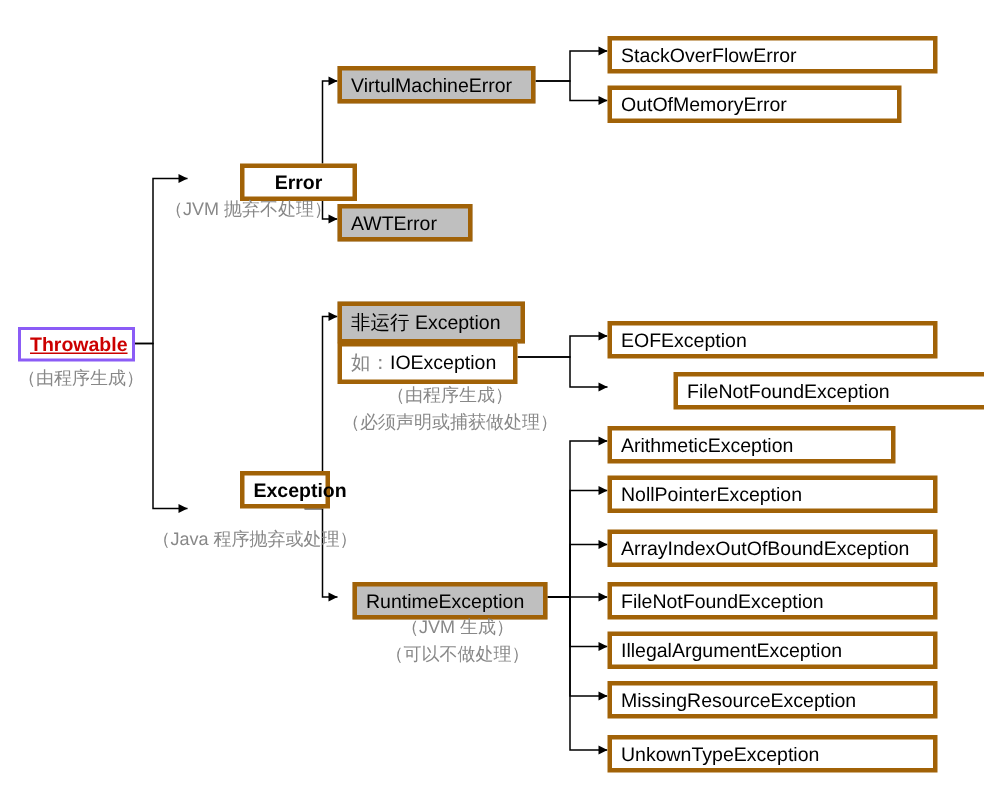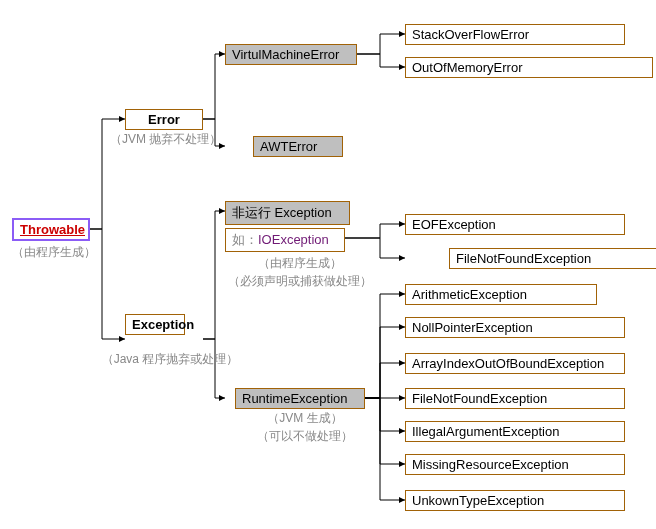--- a/index.html
+++ b/index.html
@@ -9,43 +9,43 @@
     width: 656px;
     height: 529px;
     background: #fff;
     font-family: "Microsoft YaHei", Arial, sans-serif;
     font-size: 13px;
     position: relative;
     color: #000;
   }
   .node {
     position: absolute;
-    border: 1px solid #a16207;
+    border: 3px solid #a16207;
     background: #fff;
     padding: 2px 6px;
     text-align: center;
     white-space: nowrap;
   }
   .node.gray { background: #bfbfbf; }
   .caption {
     position: absolute;
     font-size: 12px;
     color: #888;
     white-space: nowrap;
     text-align: center;
   }
   .throwable {
     border: 2px solid #8b5cf6;
     font-weight: bold;
     color: #c00;
     text-decoration: underline;
   }
-  .bold { font-weight: bold; }
+  .bold { font-weight: bold; margin-left: 35px; }
   .ioexample { color: #888; }
-  .ioexample .io { color: #701a75; }
+  .ioexample .io { color: #000000; }
   svg.lines {
     position: absolute;
     left: 0; top: 0;
     width: 656px; height: 529px;
     pointer-events: none;
   }
   svg.lines path, svg.lines line {
     stroke: #000;
     stroke-width: 1;
     fill: none;
@@ -98,24 +98,24 @@
     <polygon points="405,500 399,497 399,503"></polygon>
 </svg>
 
 <div class="node throwable" style="left:12px;top:218px;width:78px;">Throwable</div>
 <div class="caption" style="left:12px;top:244px;width:78px;">（由程序生成）</div>
 
 <div class="node bold" style="left:125px;top:109px;width:78px;">Error</div>
 <div class="caption" style="left:110px;top:131px;width:110px;">（JVM 抛弃不处理）</div>
 
 <div class="node gray" style="left:225px;top:44px;width:132px;text-align:left;">VirtulMachineError</div>
-<div class="node gray" style="left:225px;top:136px;width:90px;text-align:left;margin-left:28px;">AWTError</div>
+<div class="node gray" style="left:225px;top:136px;width:90px;text-align:left;">AWTError</div>
 
 <div class="node" style="left:405px;top:24px;width:220px;text-align:left;">StackOverFlowError</div>
-<div class="node" style="left:405px;top:57px;width:248px;text-align:left;">OutOfMemoryError</div>
+<div class="node" style="left:405px;top:57px;width:196px;text-align:left;">OutOfMemoryError</div>
 
 <div class="node bold" style="left:125px;top:314px;width:60px;">Exception</div>
 <div class="caption" style="left:100px;top:351px;width:140px;">（Java 程序抛弃或处理）</div>
 
 <div class="node gray" style="left:225px;top:201px;width:125px;text-align:left;">非运行 Exception</div>
 <div class="node ioexample" style="left:225px;top:228px;width:120px;text-align:left;">
   <span>如：</span><span class="io">IOException</span>
 </div>
 <div class="caption" style="left:240px;top:255px;width:120px;">（由程序生成）</div>
 <div class="caption" style="left:220px;top:273px;width:160px;">（必须声明或捕获做处理）</div>

